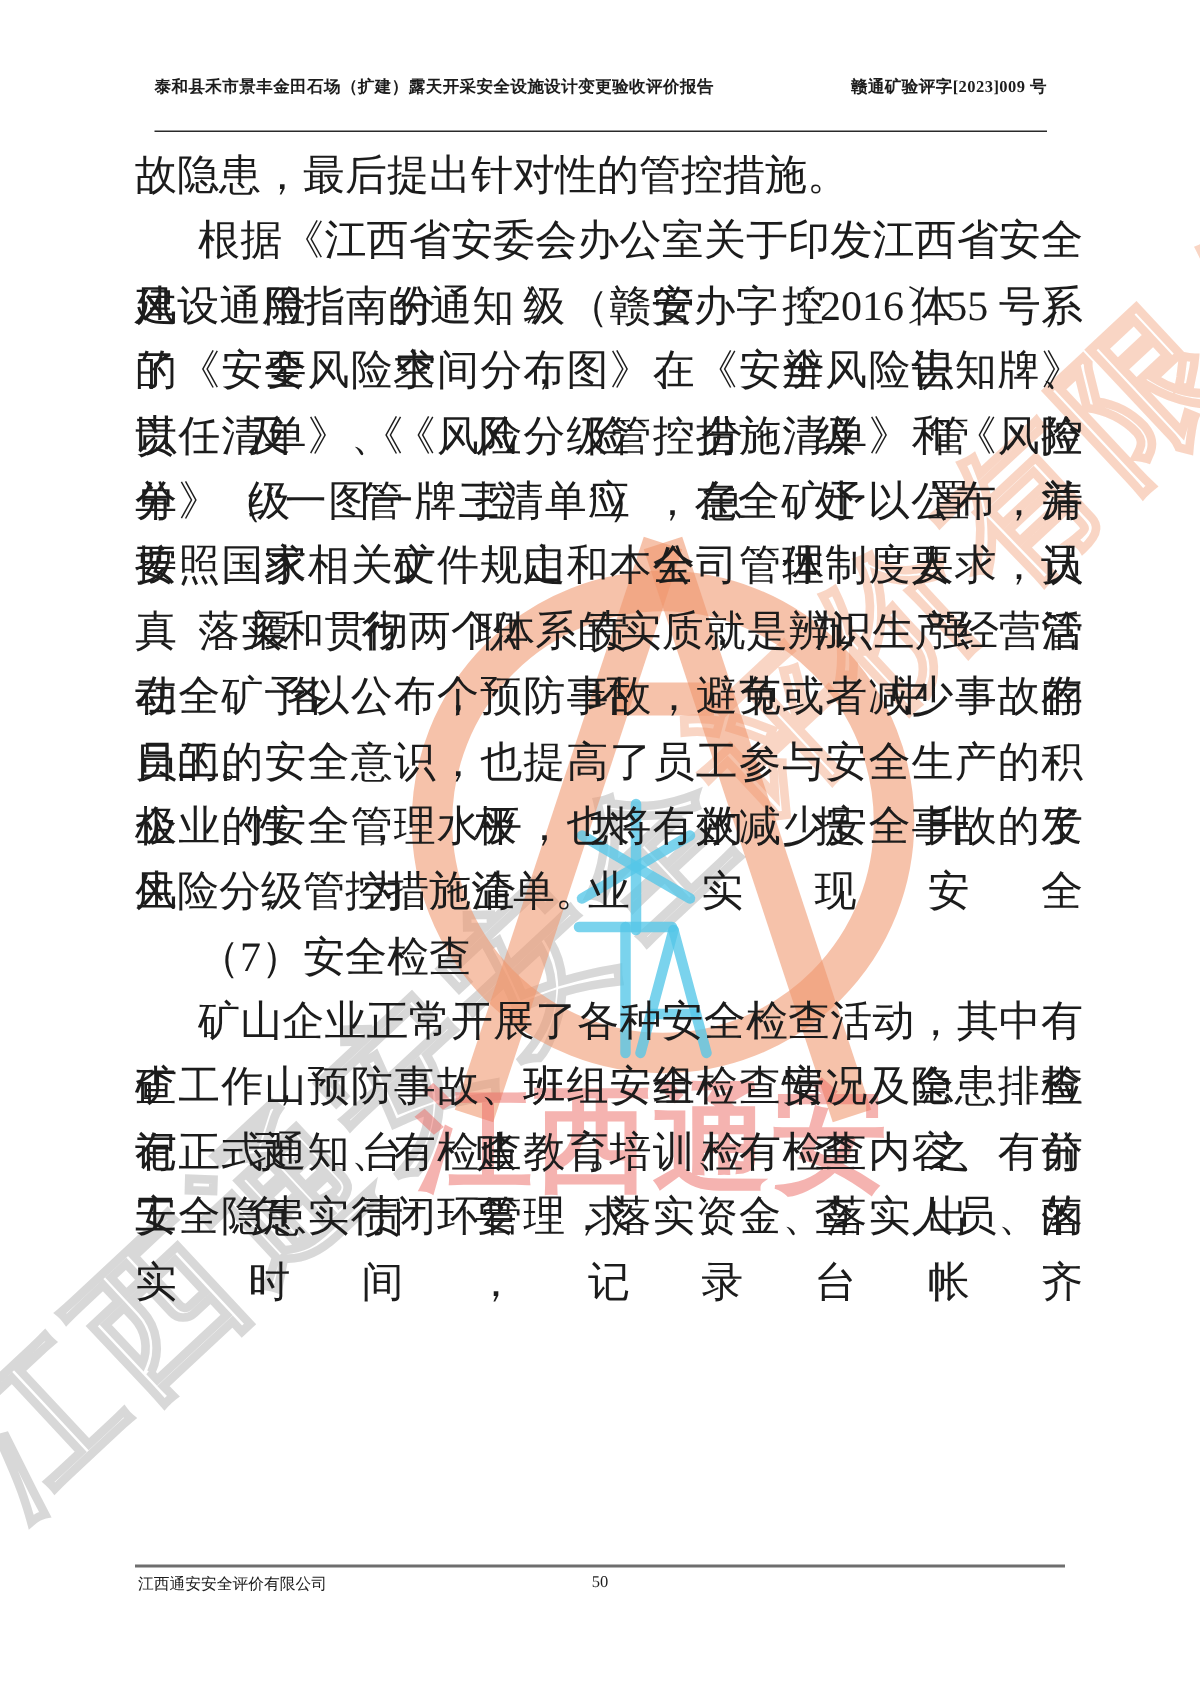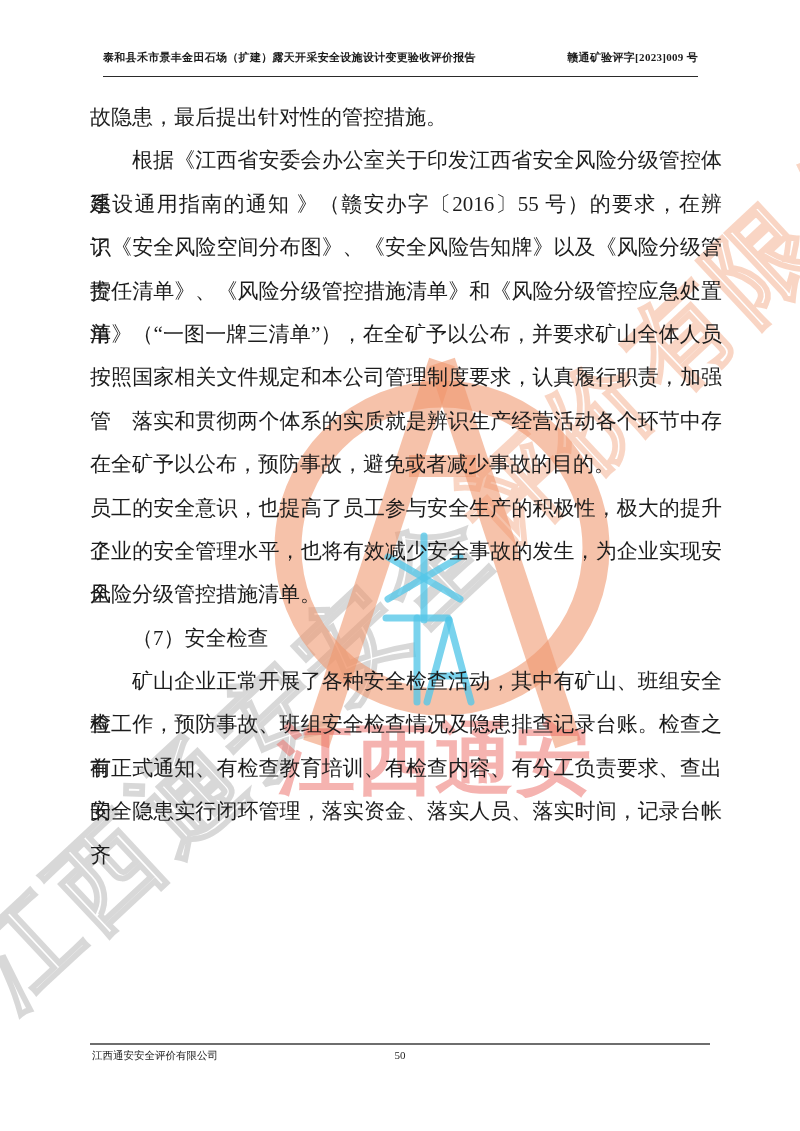--- a/index.html
+++ b/index.html
@@ -8,30 +8,30 @@
     background:#ffffff;
     font-family:"Liberation Serif","DejaVu Serif",serif;
     color:#1c1c1c;
   }
 
   
   .header {
     position:absolute; left:103px; top:50px; width:595px;
     display:flex; justify-content:space-between; align-items:flex-end;
     font-size:11px; font-weight:bold; letter-spacing:0.3px;
-    border-bottom:1.5px solid #2a2a2a; padding-bottom:11px;
+    border-bottom:1.5px solid #2a2a2a; padding-bottom:22px;
     z-index:2;
   }
 
   
   .body-text {
     position:absolute; left:90px; top:96px; width:632px; z-index:2;
   }
   .bline {
-    height:43.4px; line-height:43.4px; font-size:21px;
+    height:43.4px; line-height:43.4px; font-size:28px;
     text-align:justify; text-align-last:justify; text-justify:inter-character;
     overflow:visible; white-space:normal;
   }
   .bline.end { text-align-last:left; }
   .bline.indent { text-indent:42px; }
 
   
   .wm { position:absolute; z-index:1; pointer-events:none; }
 
   .wm-diag {

